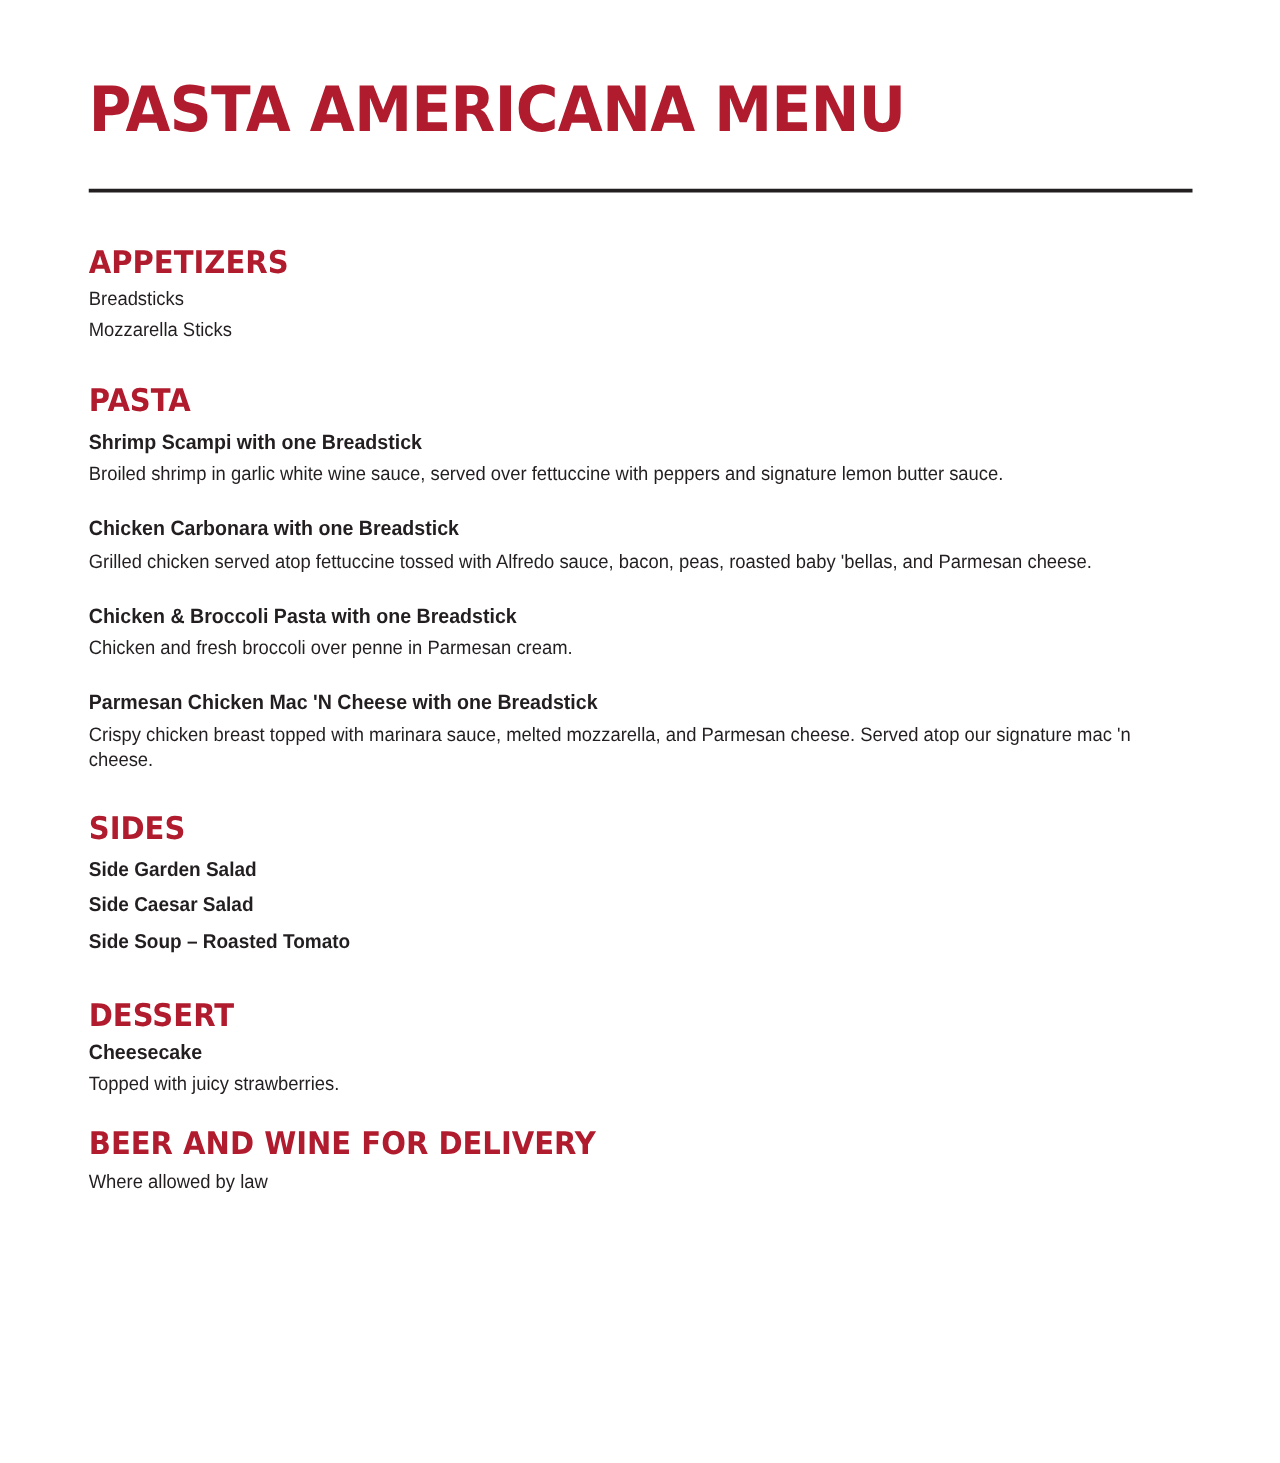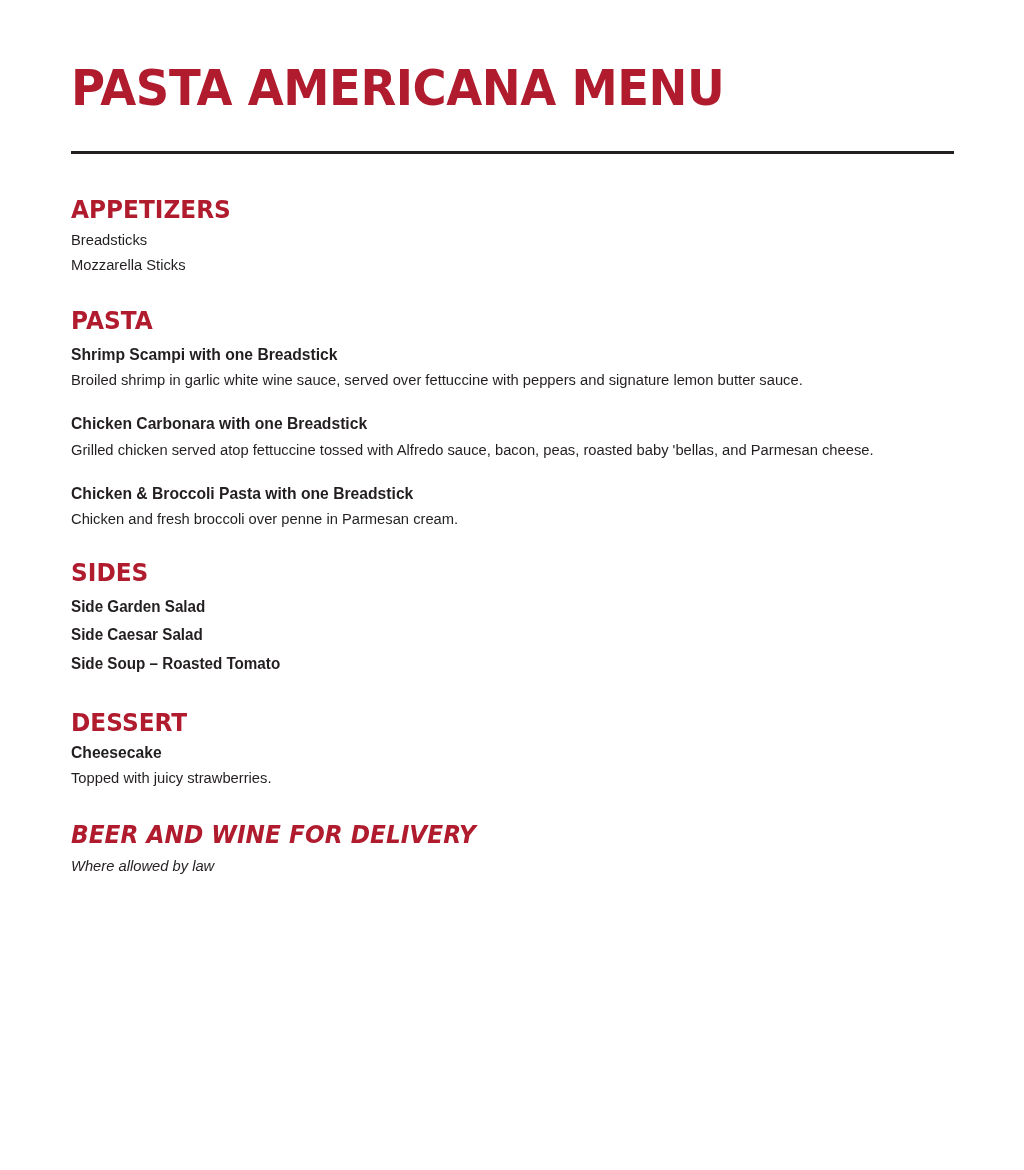--- a/index.html
+++ b/index.html
@@ -104,22 +104,21 @@
   .section-sides .section-heading {
     margin-bottom: 6px;
   }
   .section-dessert {
     margin-top: 31px;
   }
   .section-dessert .section-heading {
     margin-bottom: 5px;
   }
   .section-beer {
-    margin-top: 33px;
-    font-style: italic;
+    margin-top: 23px;
   }
   .section-beer .section-heading {
     margin-bottom: 4px;
   }
   .desc-tight {
     margin-top: 1px;
   }
 </style>
 </head>
 <body>
@@ -147,20 +146,24 @@
     <div class="dish">
       <p class="dish-name">Chicken Carbonara with one Breadstick</p>
       <p class="dish-desc">Grilled chicken served atop fettuccine tossed with Alfredo sauce, bacon, peas, roasted baby 'bellas, and Parmesan cheese.</p>
     </div>
 
     <div class="dish">
       <p class="dish-name">Chicken &amp; Broccoli Pasta with one Breadstick</p>
       <p class="dish-desc">Chicken and fresh broccoli over penne in Parmesan cream.</p>
     </div>
 
+    <div class="dish">
+      <p class="dish-name">Parmesan Chicken Mac 'N Cheese with one Breadstick</p>
+      <p class="dish-desc">Crispy chicken breast topped with marinara sauce, melted mozzarella, and Parmesan cheese. Served atop our signature mac 'n cheese.</p>
+    </div>
 
   </section>
 
   <section class="section section-sides">
     <h2 class="section-heading">SIDES</h2>
     <div class="bold-item">Side Garden Salad</div>
     <div class="bold-item">Side Caesar Salad</div>
     <div class="bold-item">Side Soup – Roasted Tomato</div>
   </section>
 

